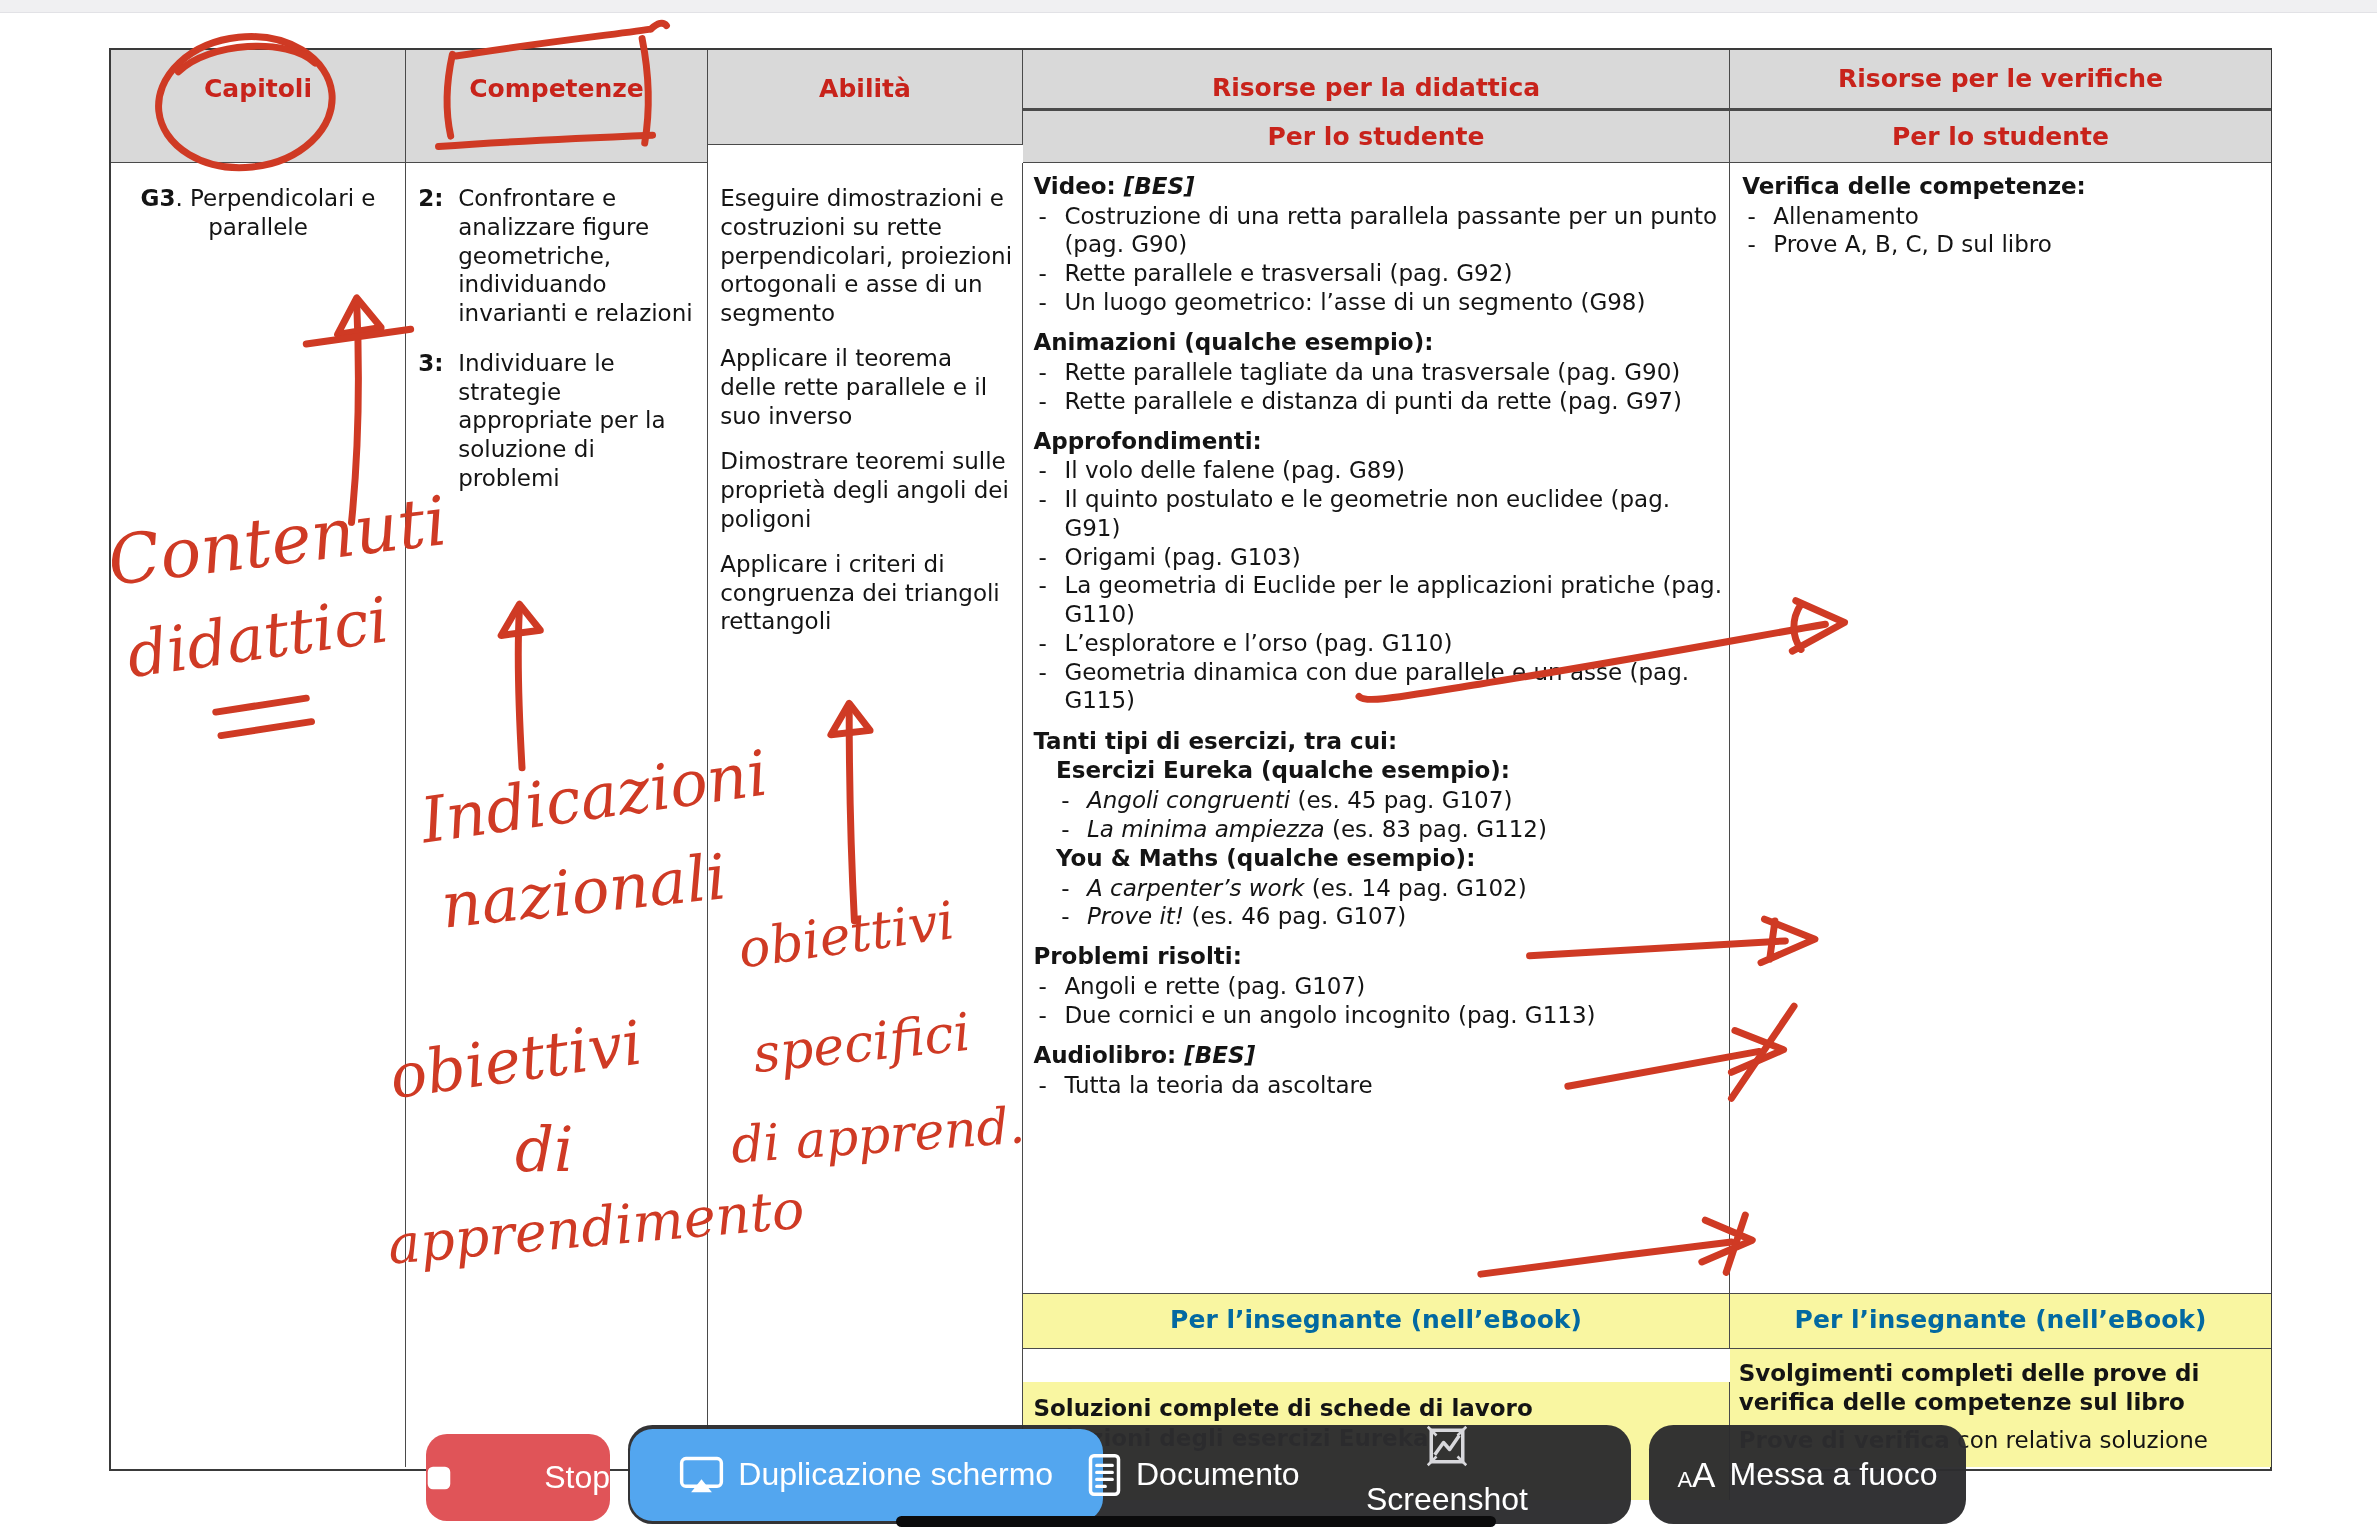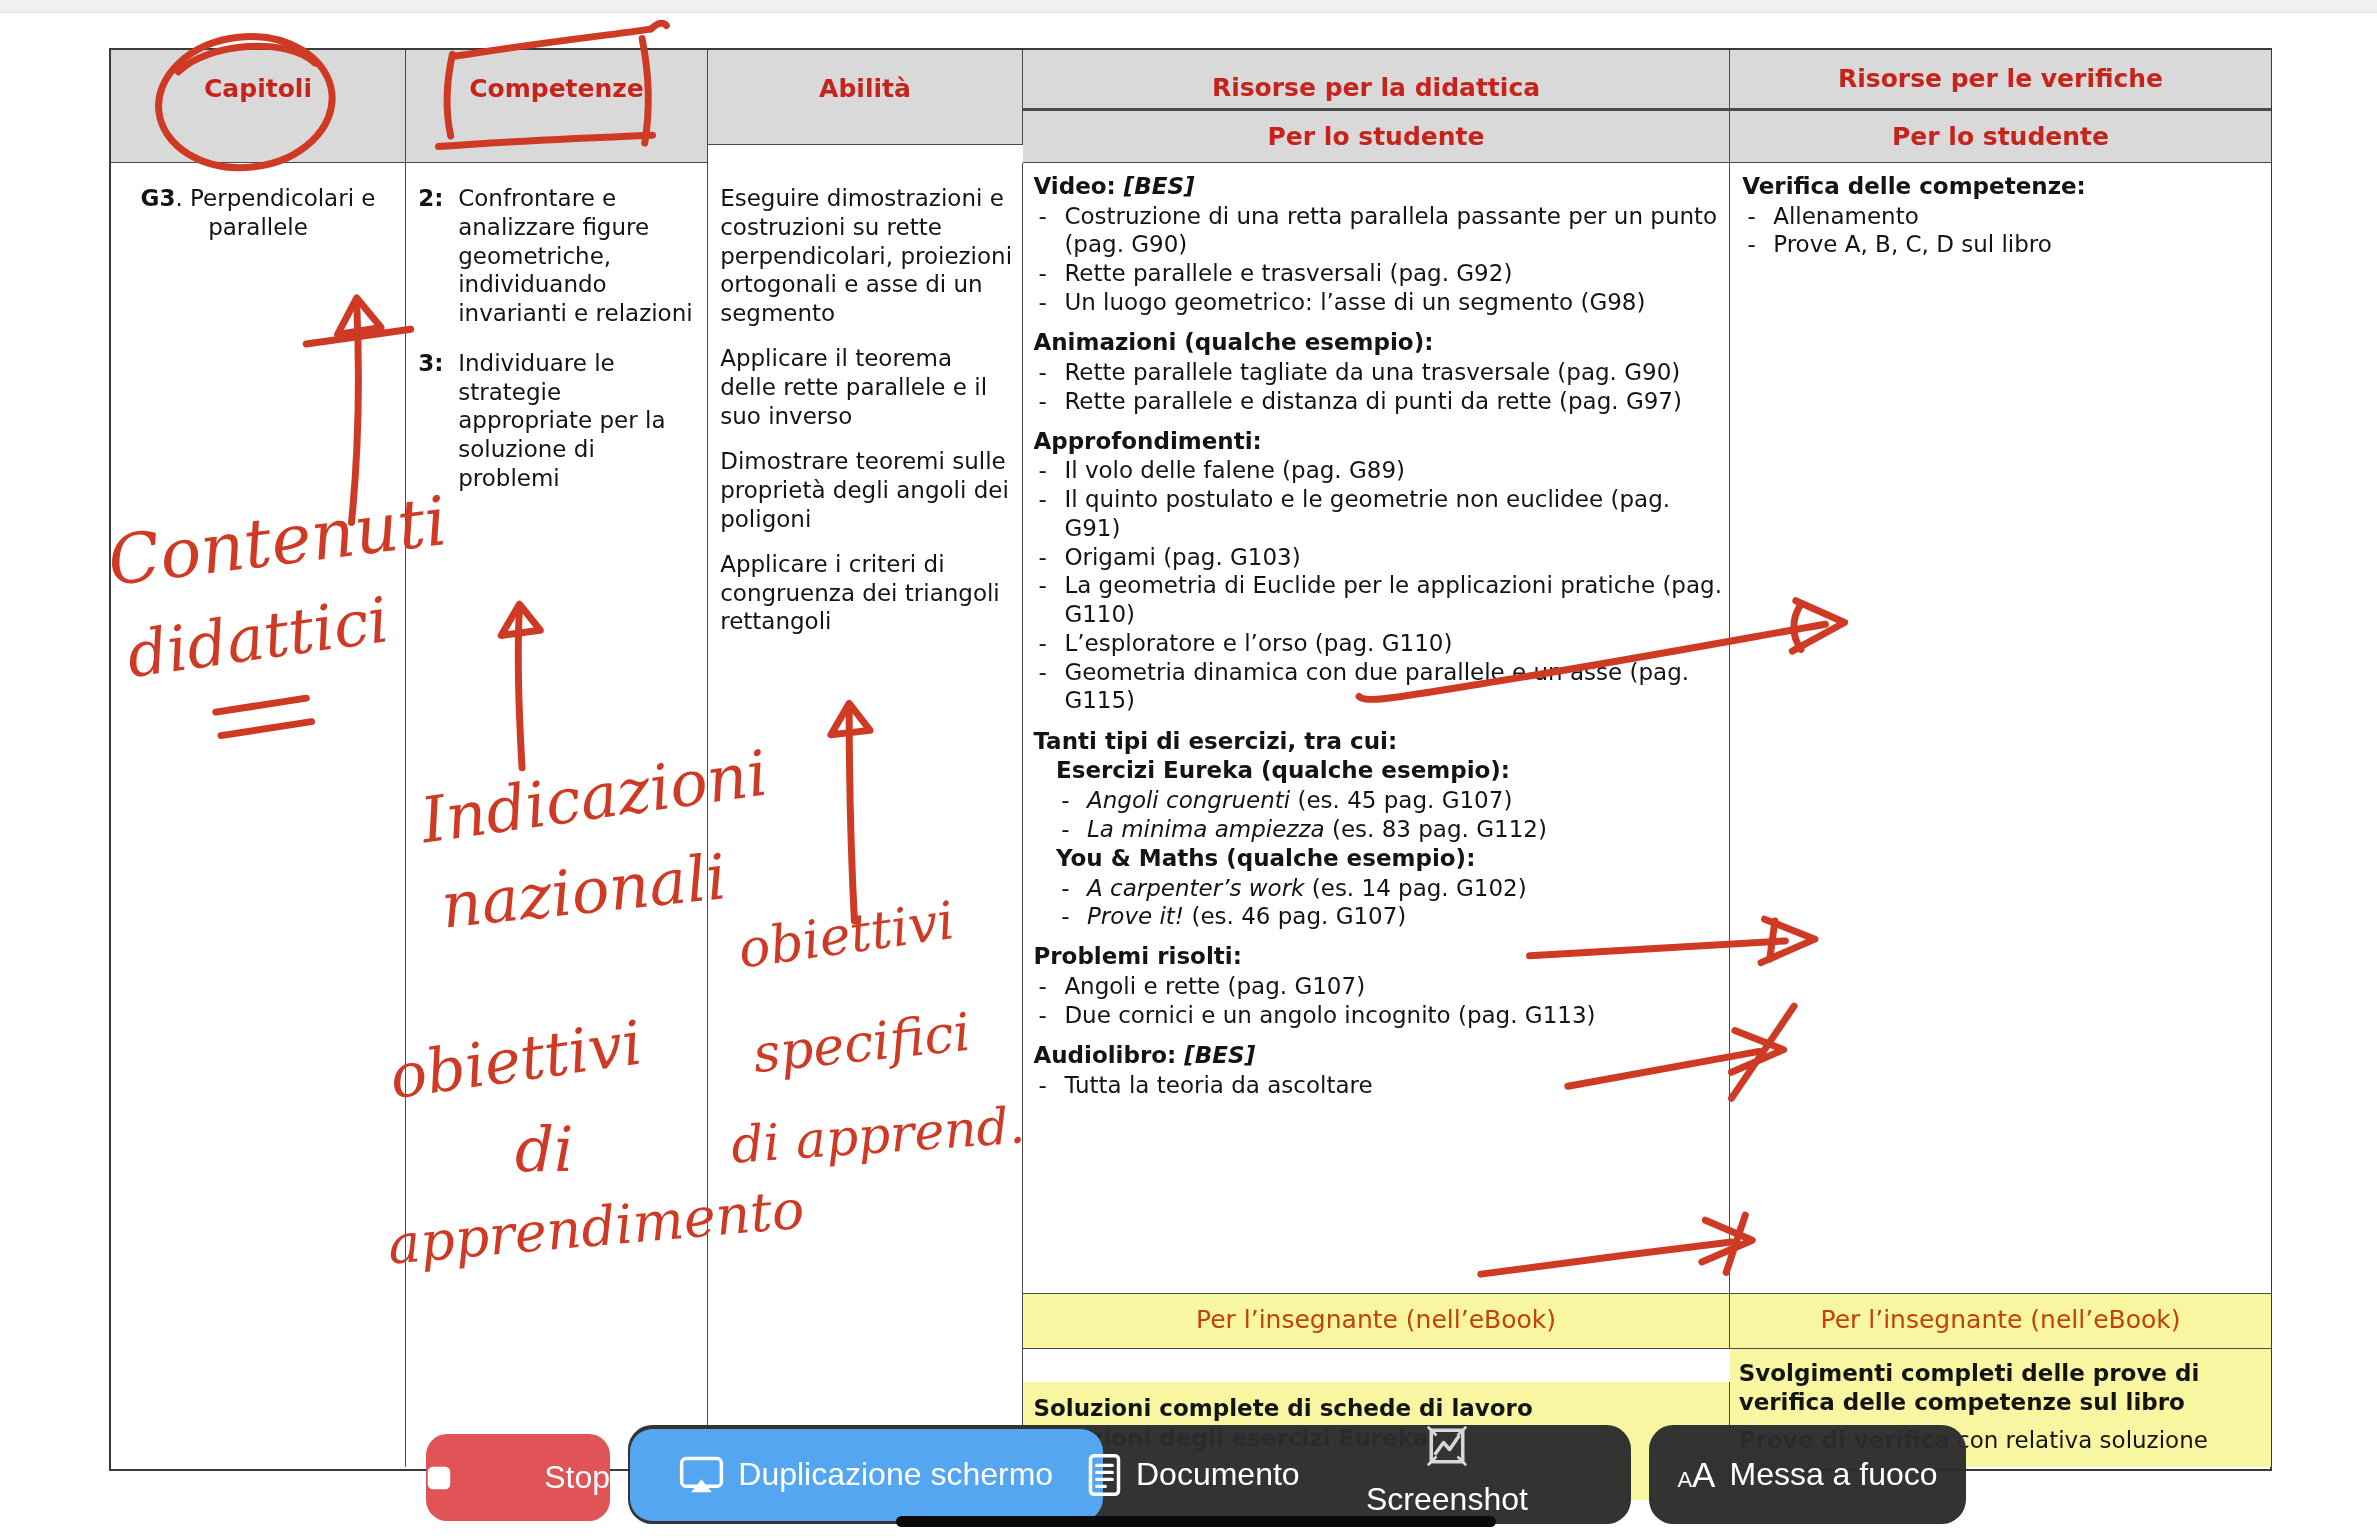--- a/index.html
+++ b/index.html
@@ -4,21 +4,21 @@
 <style>
   html,body{margin:0;padding:0;background:#ffffff;}
   #screen{position:relative;width:2377px;height:1539px;background:#ffffff;overflow:hidden;
           font-family:"DejaVu Sans",sans-serif;color:#141414;}
   #topstrip{position:absolute;left:0;top:0;width:2377px;height:12.2px;background:#f0f0f2;border-bottom:0.9px solid #e2e2e6;}
   
   #tbl{position:absolute;left:109px;top:48px;width:2163px;height:1423px;border:2.6px solid #3a3a3a;box-sizing:border-box;}
   .cell{position:absolute;box-sizing:border-box;border-right:1.7px solid #4a4a4a;border-bottom:1.7px solid #4a4a4a;background:#fff;}
   .hcell{background:#d9d9d9;text-align:center;color:#c8231b;font-weight:bold;font-size:25px;}
   .ycell{background:#f9f6a1;}
-  .redhead{color:#c2410c;font-weight:normal;}
+  .redhead{color:#0369a1;font-weight:bold;}
   .b{font-weight:bold;}
   .bes{font-weight:bold;font-style:italic;}
   .it{position:relative;padding-left:31px;line-height:1.25;}
   .dash{position:absolute;left:5.2px;top:0;}
   .sec{margin-top:11.3px;}
   .sech{font-weight:bold;line-height:1.3;}
   .grp{margin-left:22.6px;}
   .bodytxt{font-size:23px;line-height:1.25;}
   .para{margin-bottom:16.5px;}
   .numrow{display:flex;margin-bottom:21px;}

